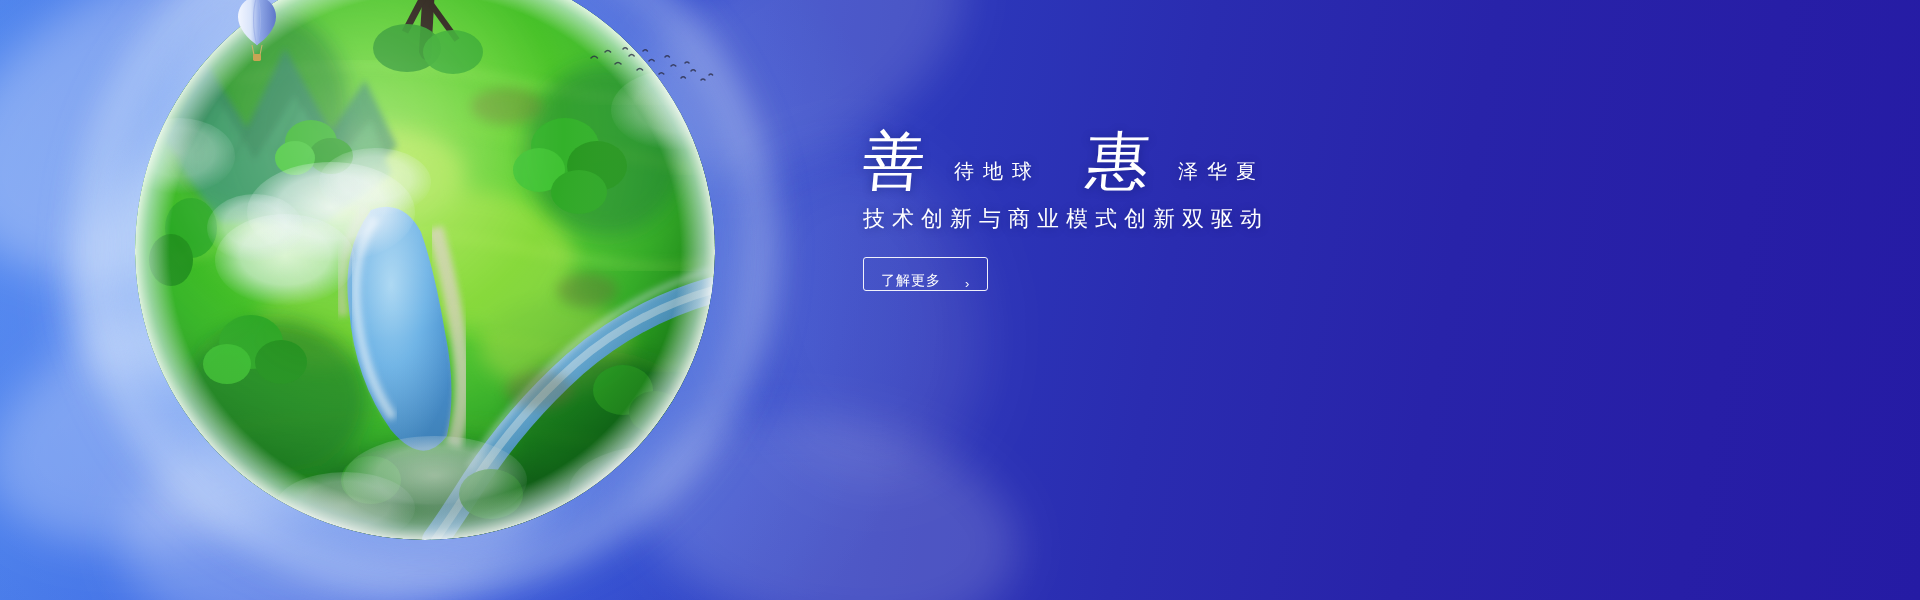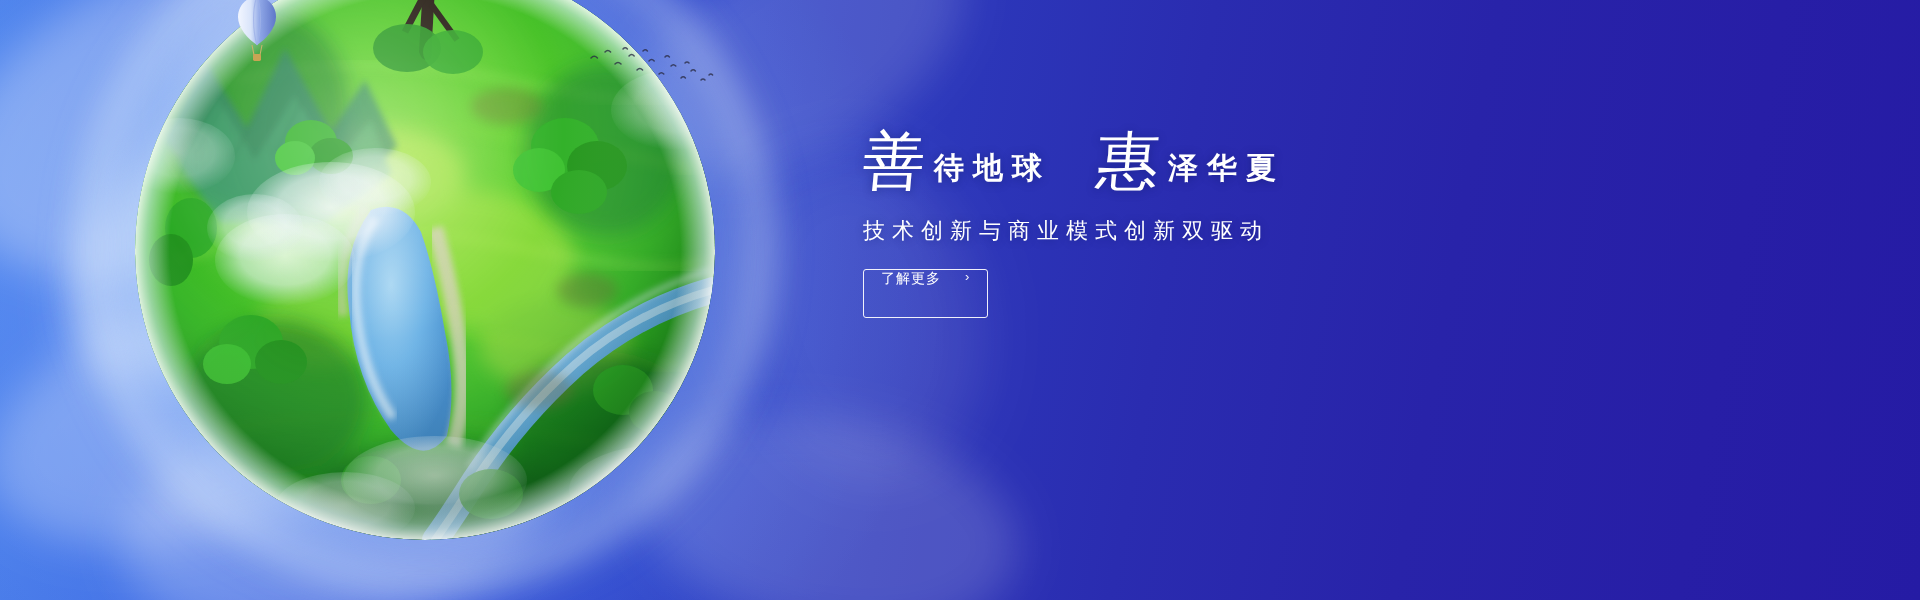--- a/index.html
+++ b/index.html
@@ -72,38 +72,38 @@
     text-shadow:0 1px 10px rgba(10,20,90,.45);
     margin-bottom:6px;
   }
   .hl-big{
     font-family:"DejaVu Serif","Liberation Serif",serif;
     font-size:62px;font-weight:400;letter-spacing:1px;
     transform:skewX(-5deg);
   }
   .hl-small{
     font-family:"DejaVu Serif","Liberation Serif",serif;
-    font-size:30px;font-weight:700;letter-spacing:9px;
-    margin-left:8px;position:relative;top:-4px;
+    font-size:20px;font-weight:400;letter-spacing:9px;
+    margin-left:28px;position:relative;top:-4px;
   }
   .hl-gap{display:inline-block;width:46px;}
 
   #subtitle{
     color:#ffffff;font-size:22px;letter-spacing:7px;font-weight:400;
-    margin-top:24px;white-space:nowrap;
+    margin-top:12px;white-space:nowrap;
     text-shadow:0 1px 8px rgba(10,20,90,.40);
   }
   #desc{
     color:#eef2ff;font-size:15px;letter-spacing:.4px;font-weight:400;
     margin-top:20px;white-space:nowrap;
     text-shadow:0 1px 6px rgba(10,20,90,.40);
   }
   #cta{
-    margin-top:23px;display:inline-flex;align-items:flex-start;justify-content:center;
-    gap:24px;min-width:115px;height:49px;padding:0 17px;box-sizing:border-box;
+    margin-top:23px;display:inline-flex;align-items:flex-end;justify-content:center;
+    gap:24px;min-width:115px;height:34px;padding:0 17px;box-sizing:border-box;
     border:1px solid rgba(255,255,255,.92);border-radius:3px;
     background:transparent;color:#ffffff;font-size:14px;letter-spacing:1px;
     cursor:pointer;user-select:none;
   }
   .chev{font-size:13px;line-height:1;opacity:.95;}
 </style>
 </head>
 <body>
 
 <div id="banner">

